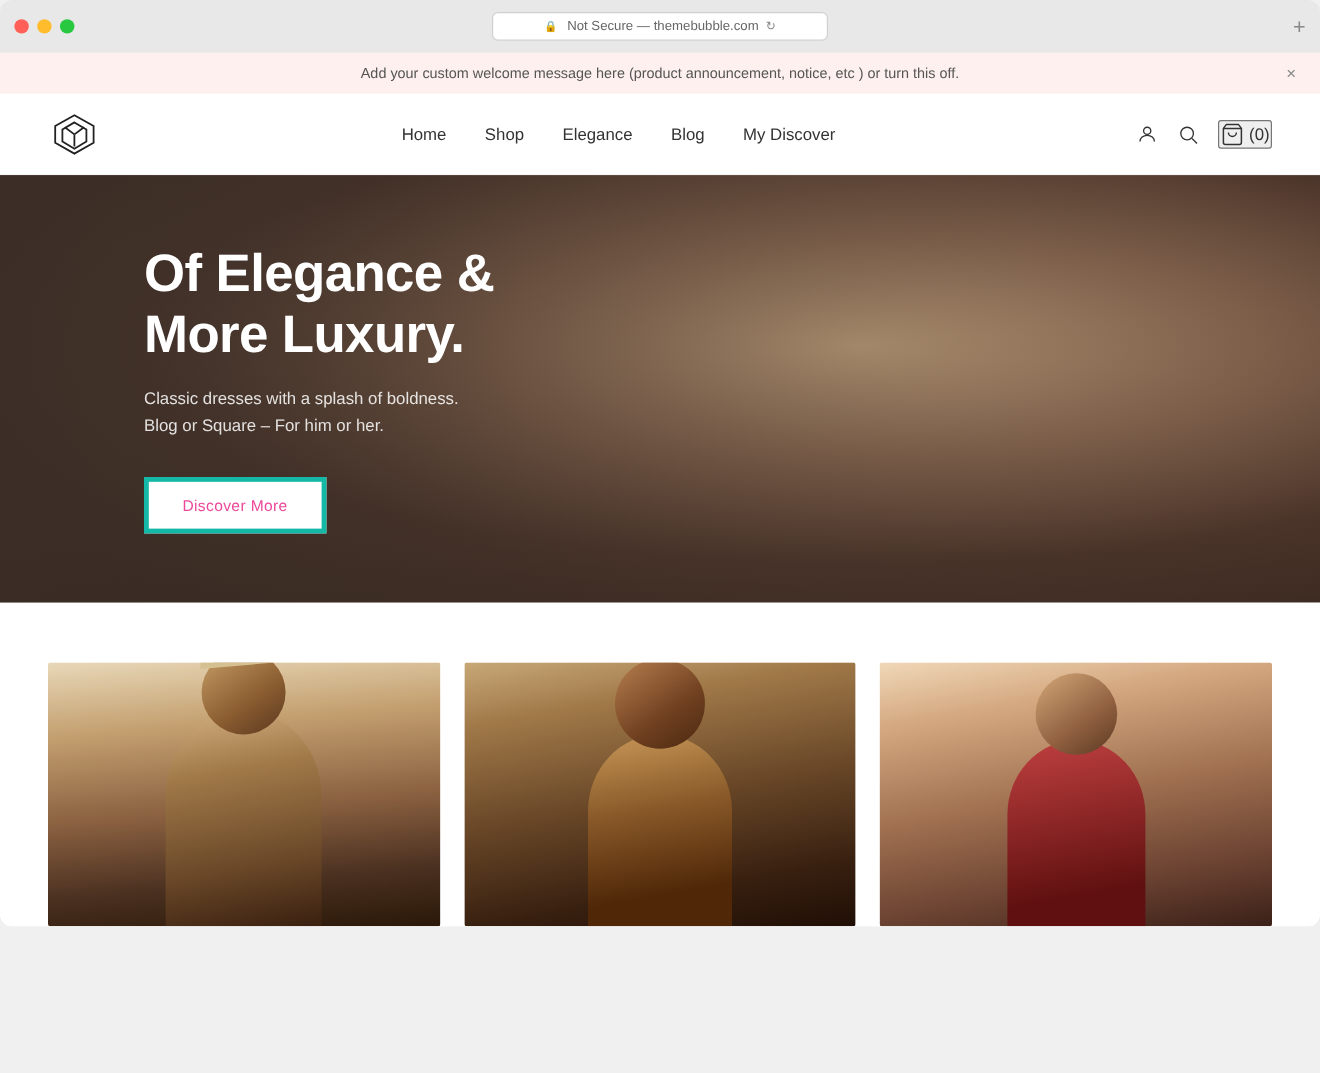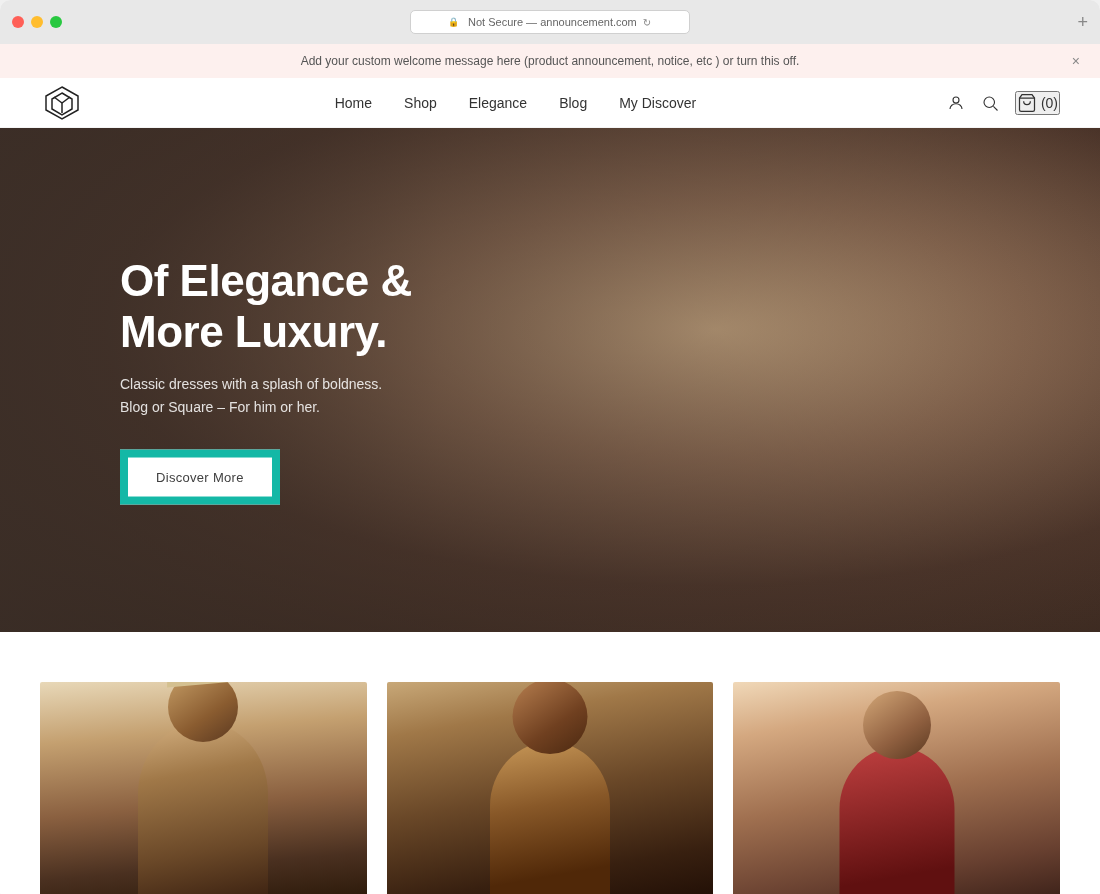--- a/index.html
+++ b/index.html
@@ -81,21 +81,21 @@
       right: 20px;
       font-size: 14px;
       color: #888;
       cursor: pointer;
     }
 
     
     .site-header {
       background: white;
       padding: 0 40px;
-      height: 50px;
+      height: 68px;
       display: flex;
       align-items: center;
       justify-content: space-between;
       border-bottom: 1px solid #f5f5f5;
     }
     .logo-area {
       display: flex;
       align-items: center;
     }
     .logo-svg {
@@ -133,21 +133,21 @@
       gap: 4px;
       font-size: 14px;
       color: #333;
       cursor: pointer;
     }
 
     
     .hero-section {
       position: relative;
       width: 100%;
-      height: 504px;
+      height: 356px;
       overflow: hidden;
       background: #5a4a42;
     }
     .hero-bg {
       position: absolute;
       inset: 0;
       background: linear-gradient(
         to right,
         rgba(60, 47, 40, 0.85) 0%,
         rgba(60, 47, 40, 0.4) 40%,
@@ -181,24 +181,24 @@
     .hero-subtitle {
       font-size: 14px;
       line-height: 1.6;
       opacity: 0.85;
       margin-bottom: 32px;
     }
     .hero-btn {
       display: inline-block;
       padding: 12px 28px;
       background: white;
-      color: #404040;
+      color: #ec4899;
       font-size: 13px;
       font-weight: 500;
-      border: 8px solid #14b8a6;
+      border: 4px solid #14b8a6;
       cursor: pointer;
       letter-spacing: 0.3px;
     }
 
     
     .products-section {
       background: white;
       padding: 50px 40px 0;
     }
     .products-grid {
@@ -237,21 +237,21 @@
 <body>
 
 <div class="window-chrome">
   <div class="window-dots">
     <div class="dot dot-red"></div>
     <div class="dot dot-yellow"></div>
     <div class="dot dot-green"></div>
   </div>
   <div class="address-bar">
     <span class="lock-icon">🔒</span>
-    <span>Not Secure — announcement.com</span>
+    <span>Not Secure — themebubble.com</span>
     <span class="refresh-icon">↻</span>
   </div>
   <div class="new-tab-btn">+</div>
 </div>
 
 <div class="site-wrapper">
 
   <div class="announcement-bar">
     <span>Add your custom welcome message here (product announcement, notice, etc ) or turn this off.</span>
     <span class="announcement-close">×</span>

